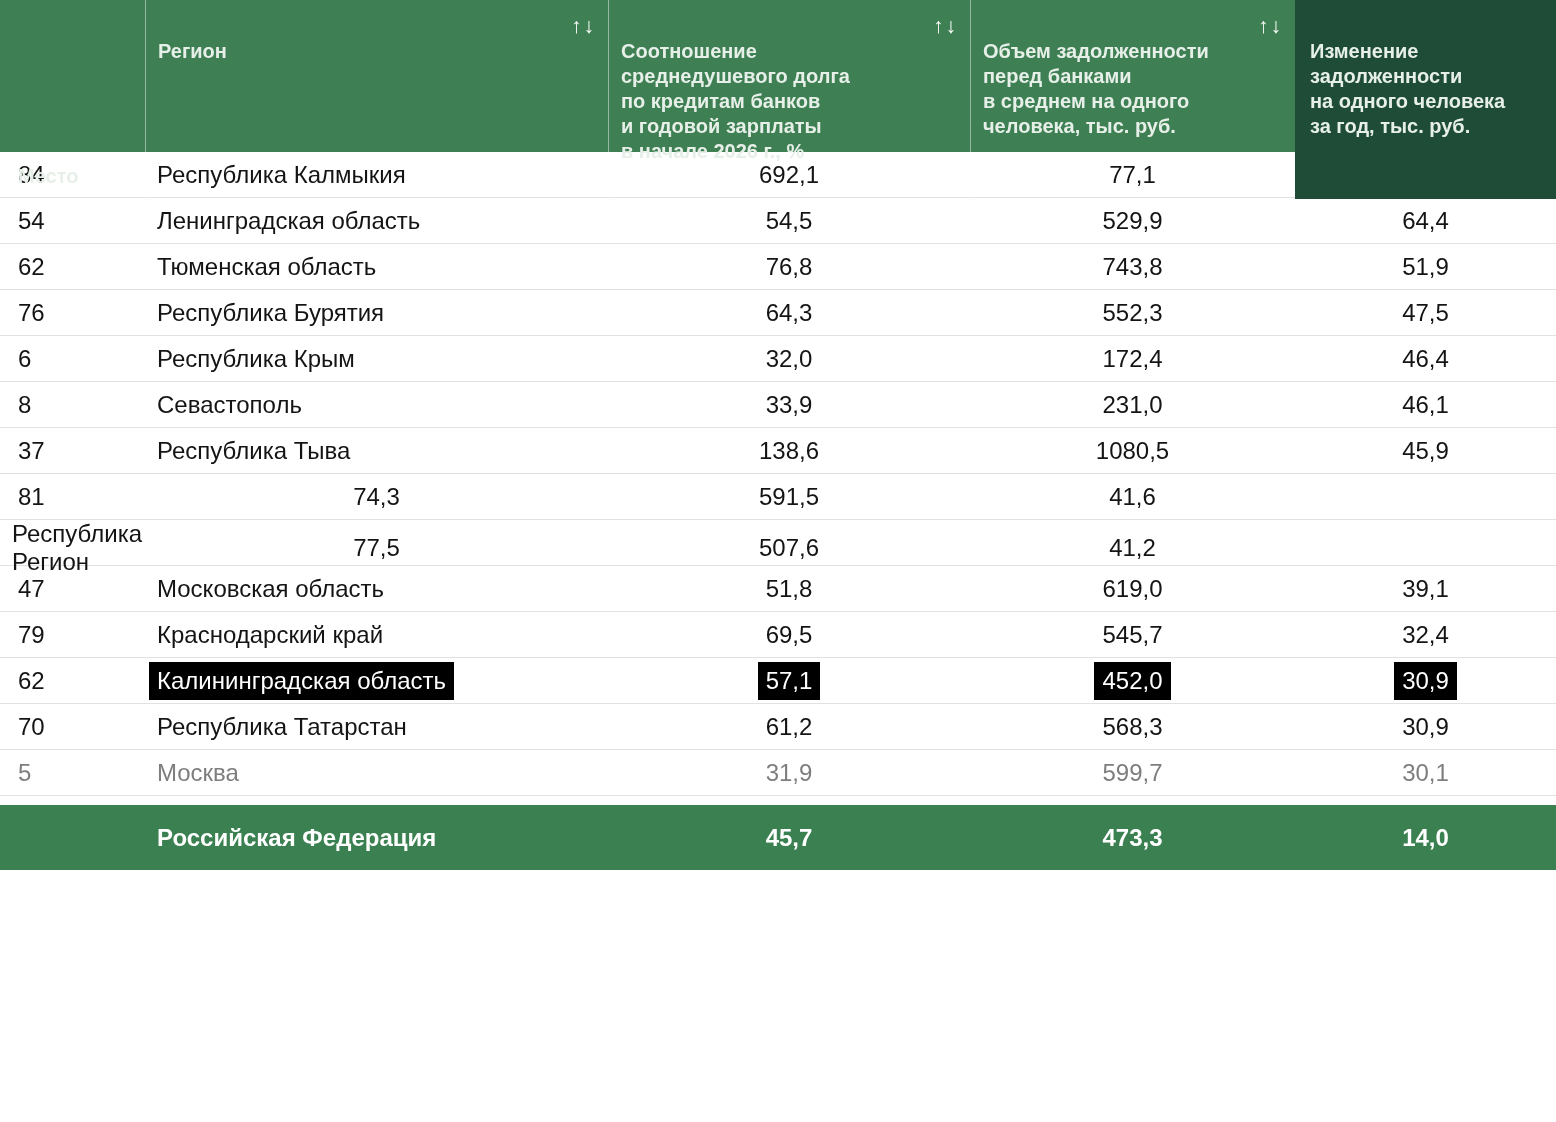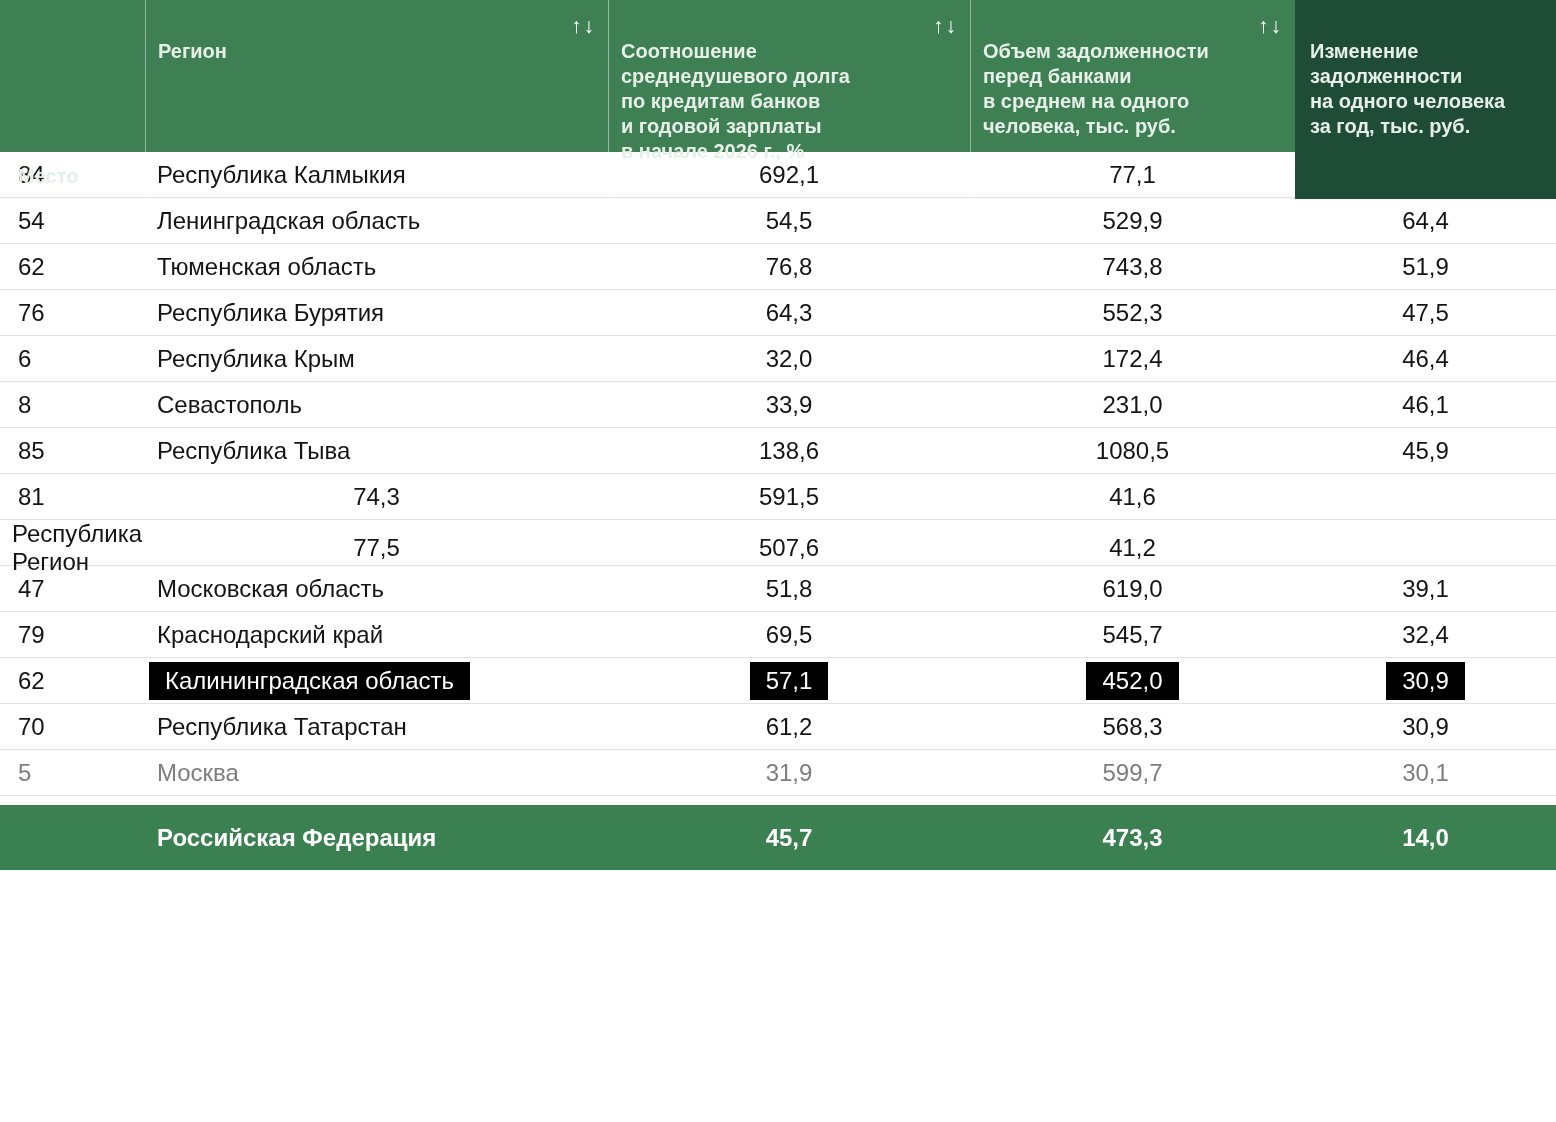--- a/index.html
+++ b/index.html
@@ -58,21 +58,21 @@
     font-size:24px;
   }
   .td{display:flex;align-items:center;}
   .td-rank{padding-left:18px;}
   .td-region{padding-left:12px;}
   .td-num{justify-content:center;}
   .tr.muted .cell-text{color:var(--muted-text);}
   .cell-text.hl{
     background:var(--highlight-bg);
     color:var(--highlight-text);
-    padding:5px 16px;
+    padding:5px 8px;
     margin:0 -8px;
   }
   
   .tfoot{
     margin-top:9px;
     height:65px;
     background:var(--footer-green);
     color:#fff;
     font-weight:bold;
     font-size:24px;
@@ -218,21 +218,21 @@
       <div class="td td-num">
           <span class="cell-text">231,0</span>
         </div>
       <div class="td td-num">
           <span class="cell-text">46,1</span>
         </div>
     </div>
 
     <div class="tr grid">
       <div class="td td-rank">
-          <span class="cell-text">85</span>
+          <span class="cell-text">37</span>
         </div>
       <div class="td td-region">
           <span class="cell-text">Республика Тыва</span>
         </div>
       <div class="td td-num">
           <span class="cell-text">138,6</span>
         </div>
       <div class="td td-num">
           <span class="cell-text">1080,5</span>
         </div>

